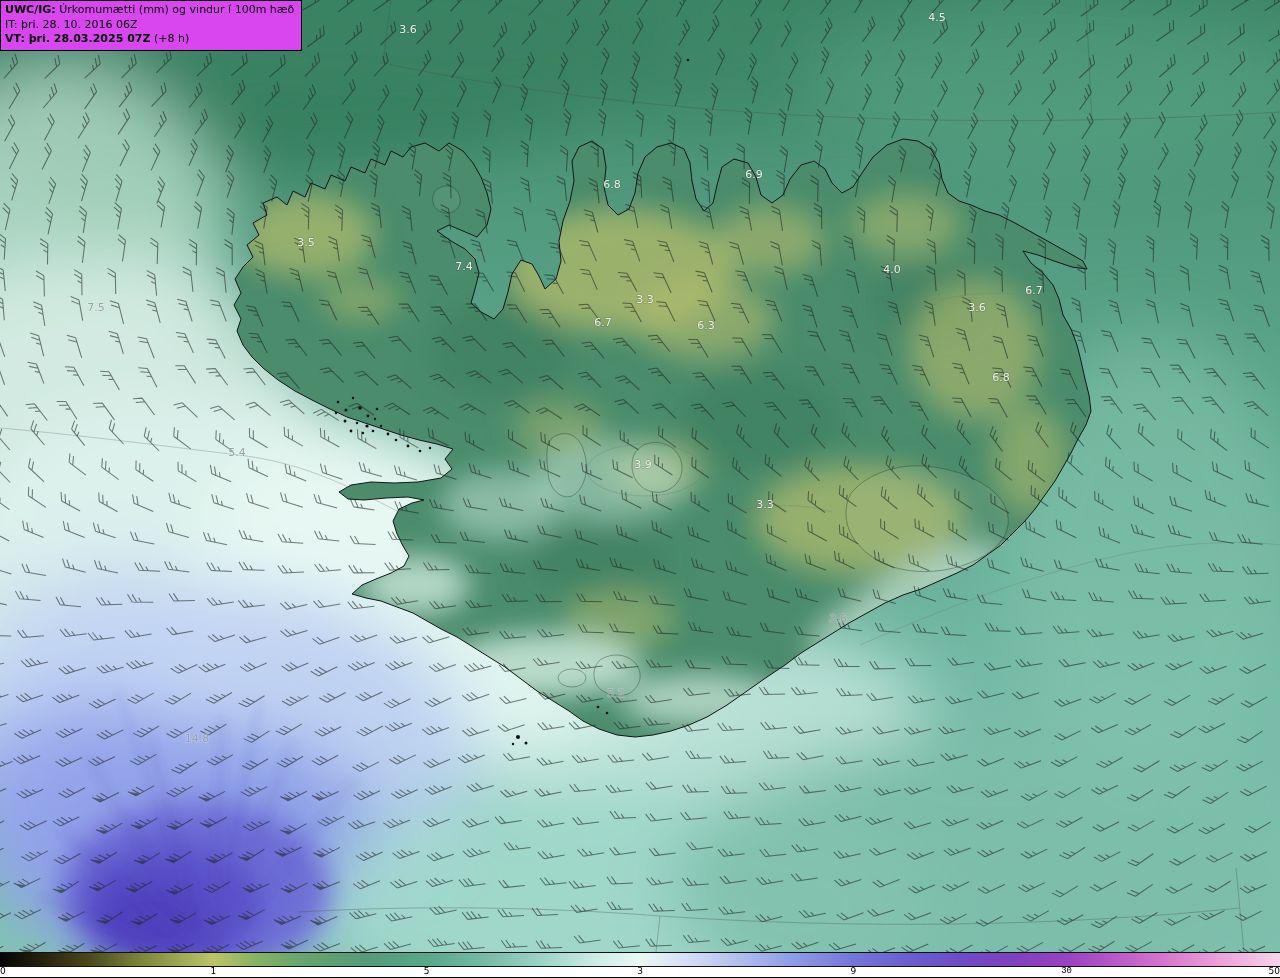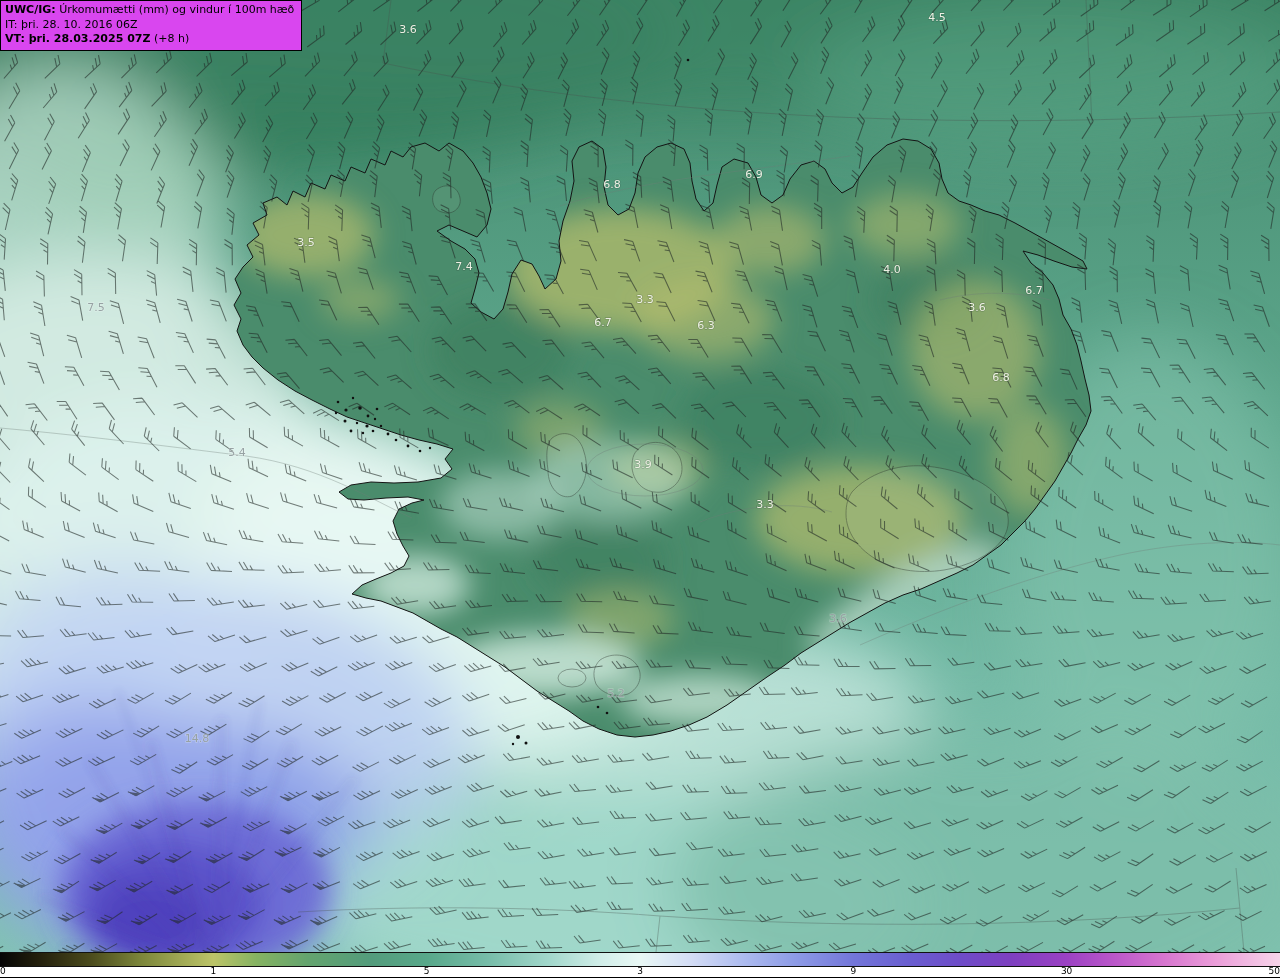--- a/index.html
+++ b/index.html
@@ -3527,18 +3527,18 @@
 </div>
 
 <div class="colorbar">
   <div id="colorbar-gradient" style="background: linear-gradient(to right, rgb(5, 5, 5) 0%, rgb(35, 31, 12) 3%, rgb(74, 74, 28) 7%, rgb(124, 134, 58) 11%, rgb(188, 196, 104) 16.67%, rgb(134, 179, 98) 20%, rgb(100, 164, 110) 24%, rgb(83, 156, 124) 29%, rgb(88, 168, 138) 33.33%, rgb(118, 188, 168) 38%, rgb(163, 216, 204) 43%, rgb(210, 238, 233) 47%, rgb(233, 248, 245) 50%, rgb(211, 220, 245) 54%, rgb(174, 188, 239) 58%, rgb(142, 156, 230) 62%, rgb(115, 118, 217) 66.67%, rgb(106, 94, 208) 71%, rgb(110, 76, 200) 75%, rgb(126, 64, 192) 79%, rgb(155, 65, 195) 83.33%, rgb(186, 87, 201) 87%, rgb(215, 118, 207) 91%, rgb(235, 158, 217) 95%, rgb(247, 212, 233) 100%);"></div>
   <div id="colorbar-ticks">
         <span class="cb-tick first" style="left: 0%;">0</span>
         <span class="cb-tick" style="left: 16.67%;">1</span>
         <span class="cb-tick" style="left: 33.33%;">5</span>
         <span class="cb-tick" style="left: 50%;">3</span>
         <span class="cb-tick" style="left: 66.67%;">9</span>
-        <span class="cb-tick" style="left: 83.33%;">30</span>
+        <span class="cb-tick" style="left: 83.33%; font-family: Liberation Mono, monospace;">30</span>
         <span class="cb-tick last" style="left: 100%;">50</span>
       </div>
 </div>
 
 </div>
 
 </body></html>

